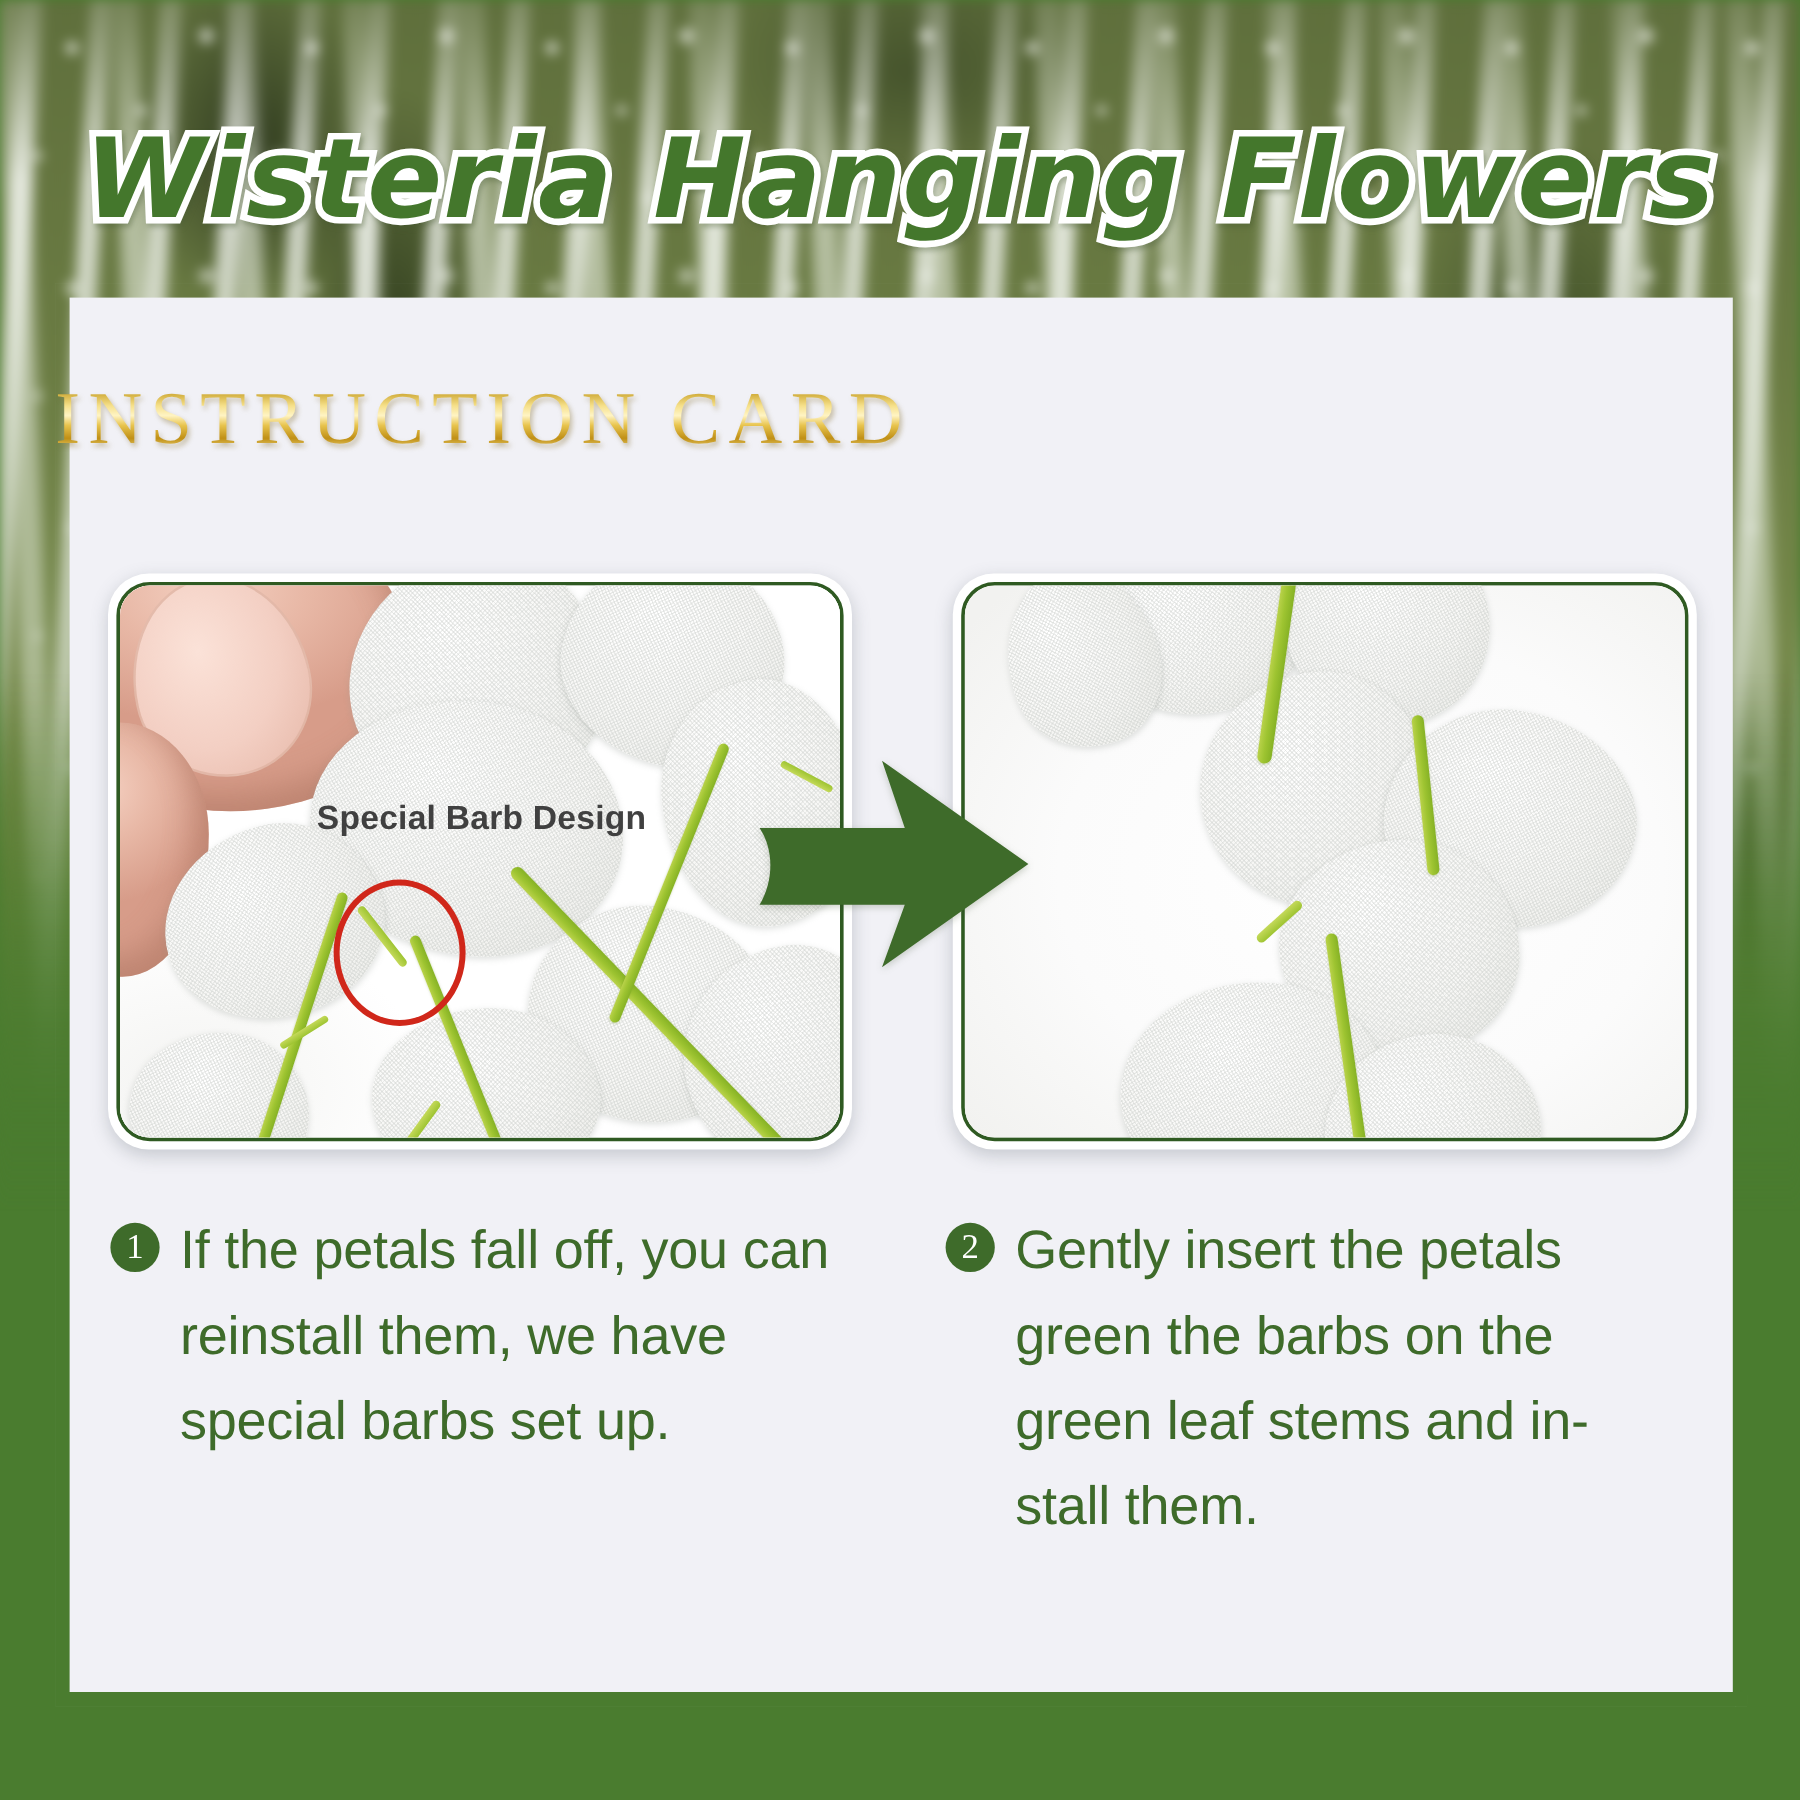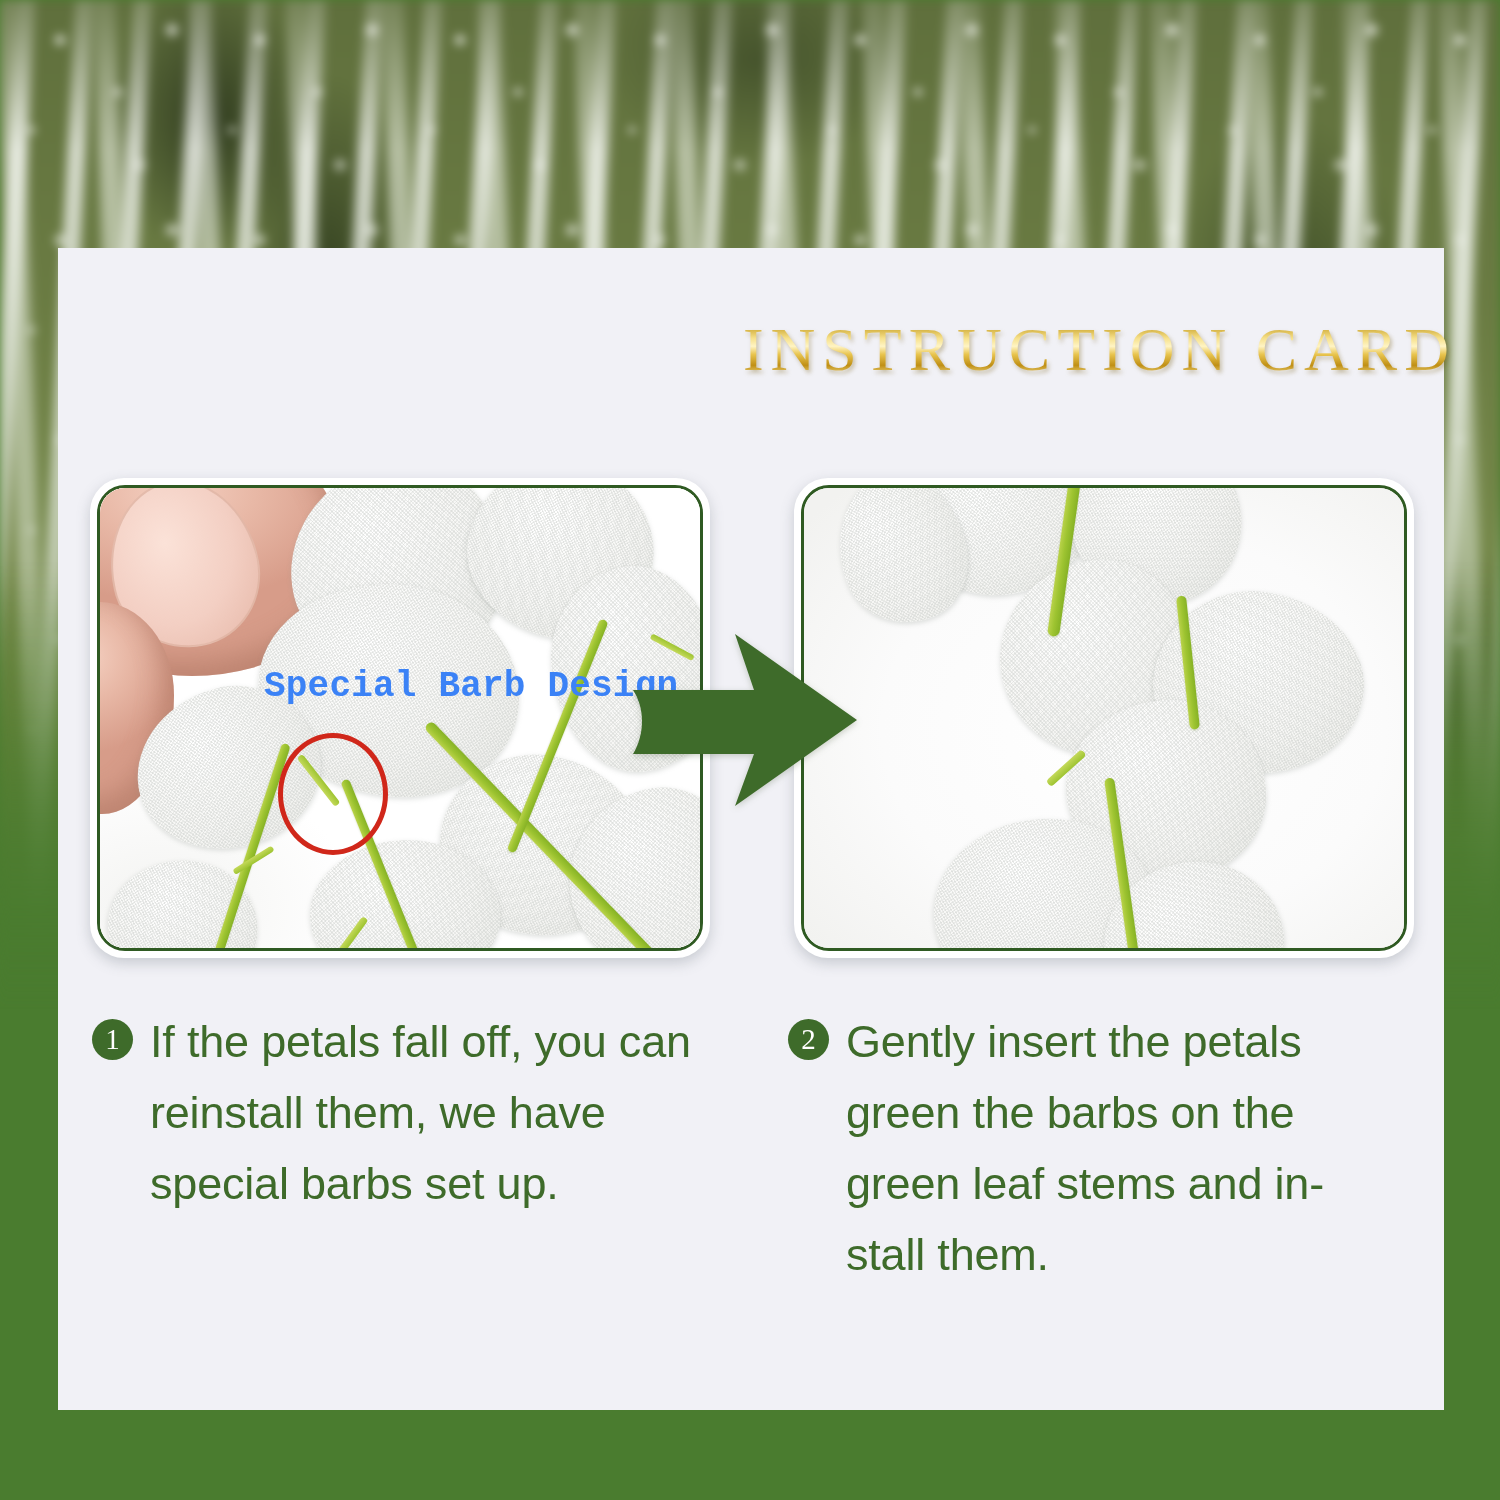--- a/index.html
+++ b/index.html
@@ -143,21 +143,21 @@
   .card-body {
     position:absolute;
     left:12px; top:12px; right:12px; bottom:12px;
     background:#f1f1f6;
   }
   .card-content { position:absolute; inset:0; z-index:3; }
 
   
   .heading {
     position:absolute; left:0; top:78px; width:1410px;
-    text-align:right;
+    text-align:left;
   }
   .heading span {
     font-family:"Liberation Serif", serif;
     font-size:62px;
     letter-spacing:7px;
     font-weight:normal;
     background:linear-gradient(180deg,
         #8a6a12 0%, #c9a22a 16%, #f6e08a 34%, #fff4c4 46%,
         #e8c44e 58%, #c08f15 74%, #f3dd86 90%, #a87c10 100%);
     -webkit-background-clip:text;
@@ -221,24 +221,24 @@
   }
   .nail {
     position:absolute;
     background:radial-gradient(ellipse at 40% 35%, #fbe2d8 0%, #f3cfc3 55%, #e5b6a6 100%);
     border:2px solid rgba(222,178,160,.75);
   }
 
   .barb-label {
     position:absolute;
     left:164px; top:178px;
-    color:#3b82f6;
-    font-family:Liberation Mono, monospace;
+    color:#404040;
+    font-family:Liberation Sans, sans-serif;
     font-weight:bold;
-    font-size:36px;
+    font-size:28px;
     letter-spacing:.2px;
     white-space:nowrap;
     z-index:8;
   }
   .barb-circle {
     position:absolute;
     left:178px; top:245px;
     width:110px; height:122px;
     border:5px solid #d0271a;
     border-radius:50%;
@@ -304,20 +304,23 @@
 <div id="page">
 
   <div class="bg-photo">
     <div class="layer bg-base"></div>
     <div class="layer bg-dark-blobs"></div>
     <div class="layer bg-racemes"></div>
     <div class="layer bg-florets"></div>
     <div class="layer bg-green-haze"></div>
   </div>
 
+  <div class="title-wrap">
+    <span class="title">Wisteria Hanging Flowers</span>
+  </div>
 
   <div id="card">
     <div class="card-paper"></div>
     <div class="card-paper2"></div>
     <div class="card-body"></div>
 
     <div class="card-content">
 
       <div class="heading">
         <span>INSTRUCTION CARD</span>

